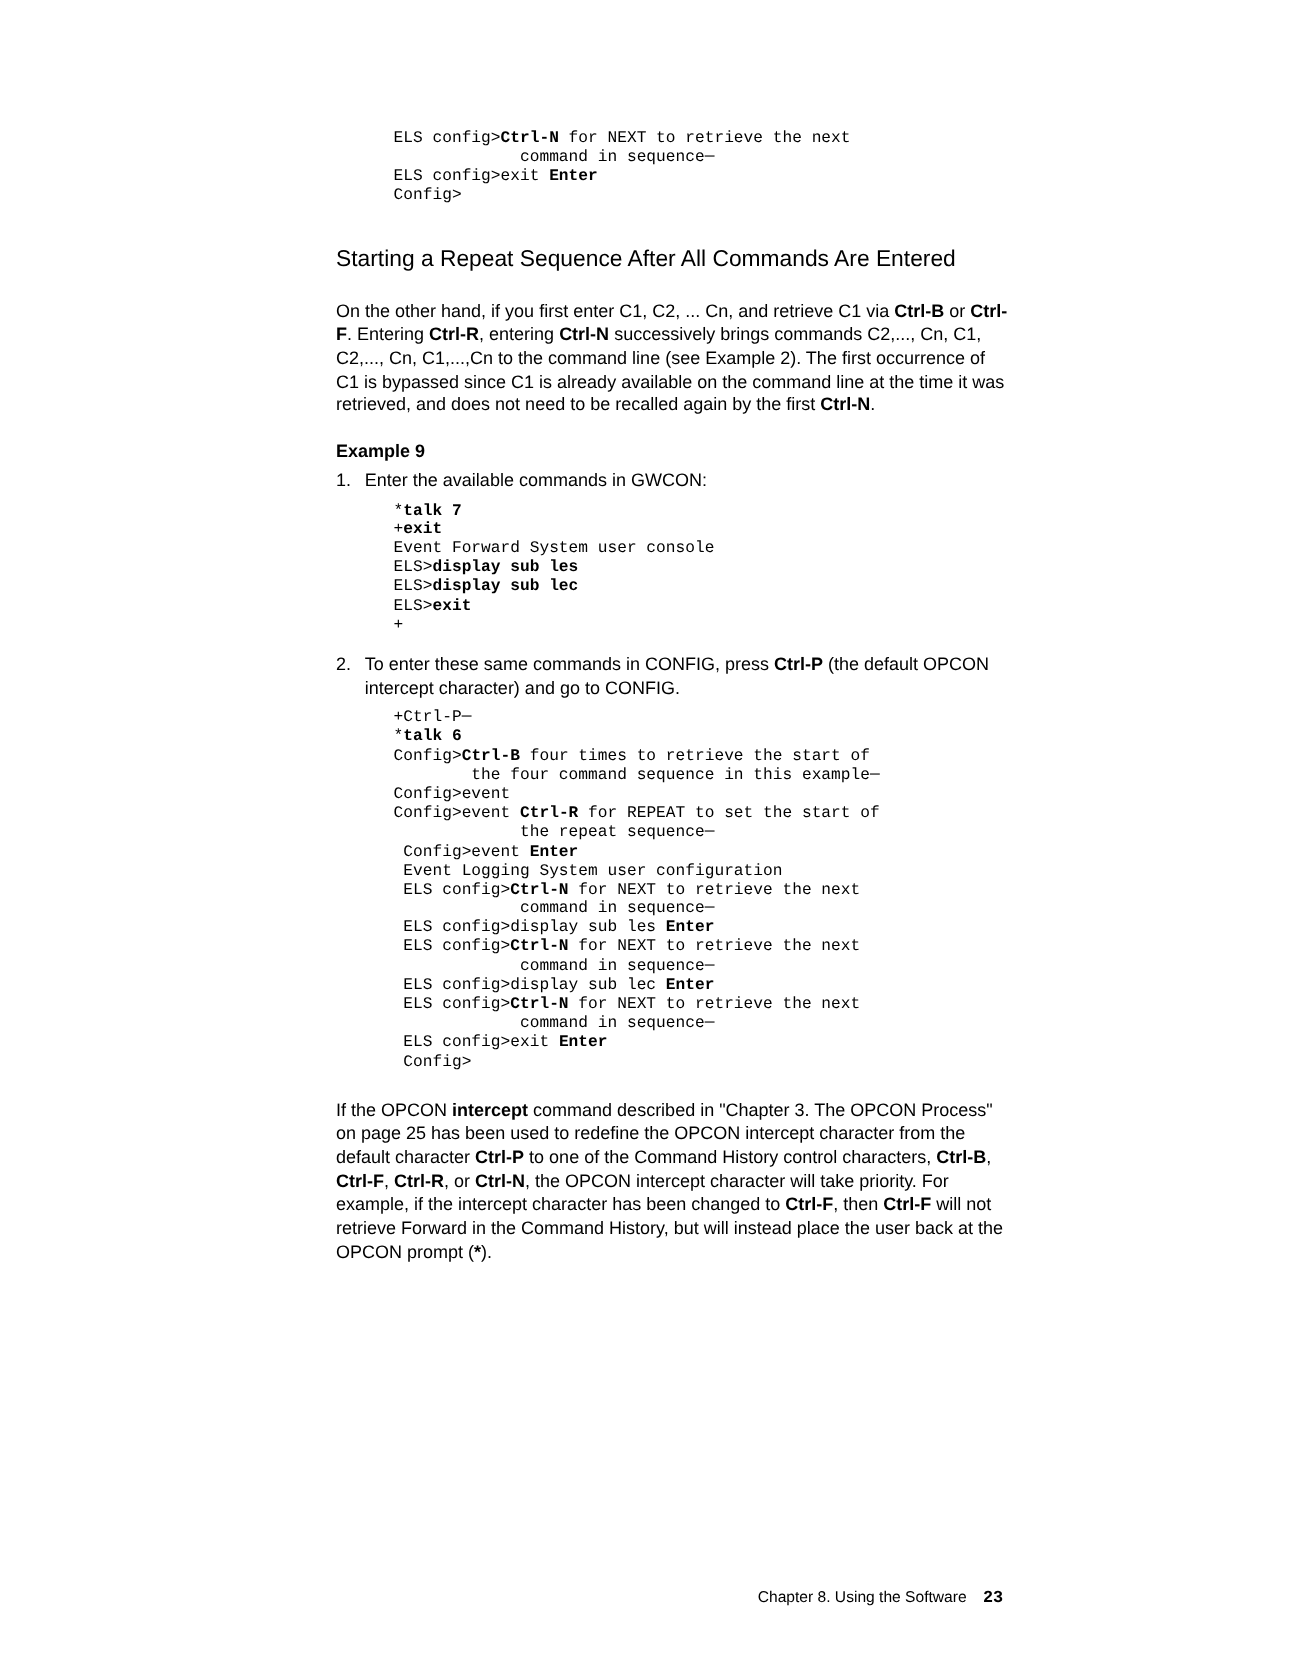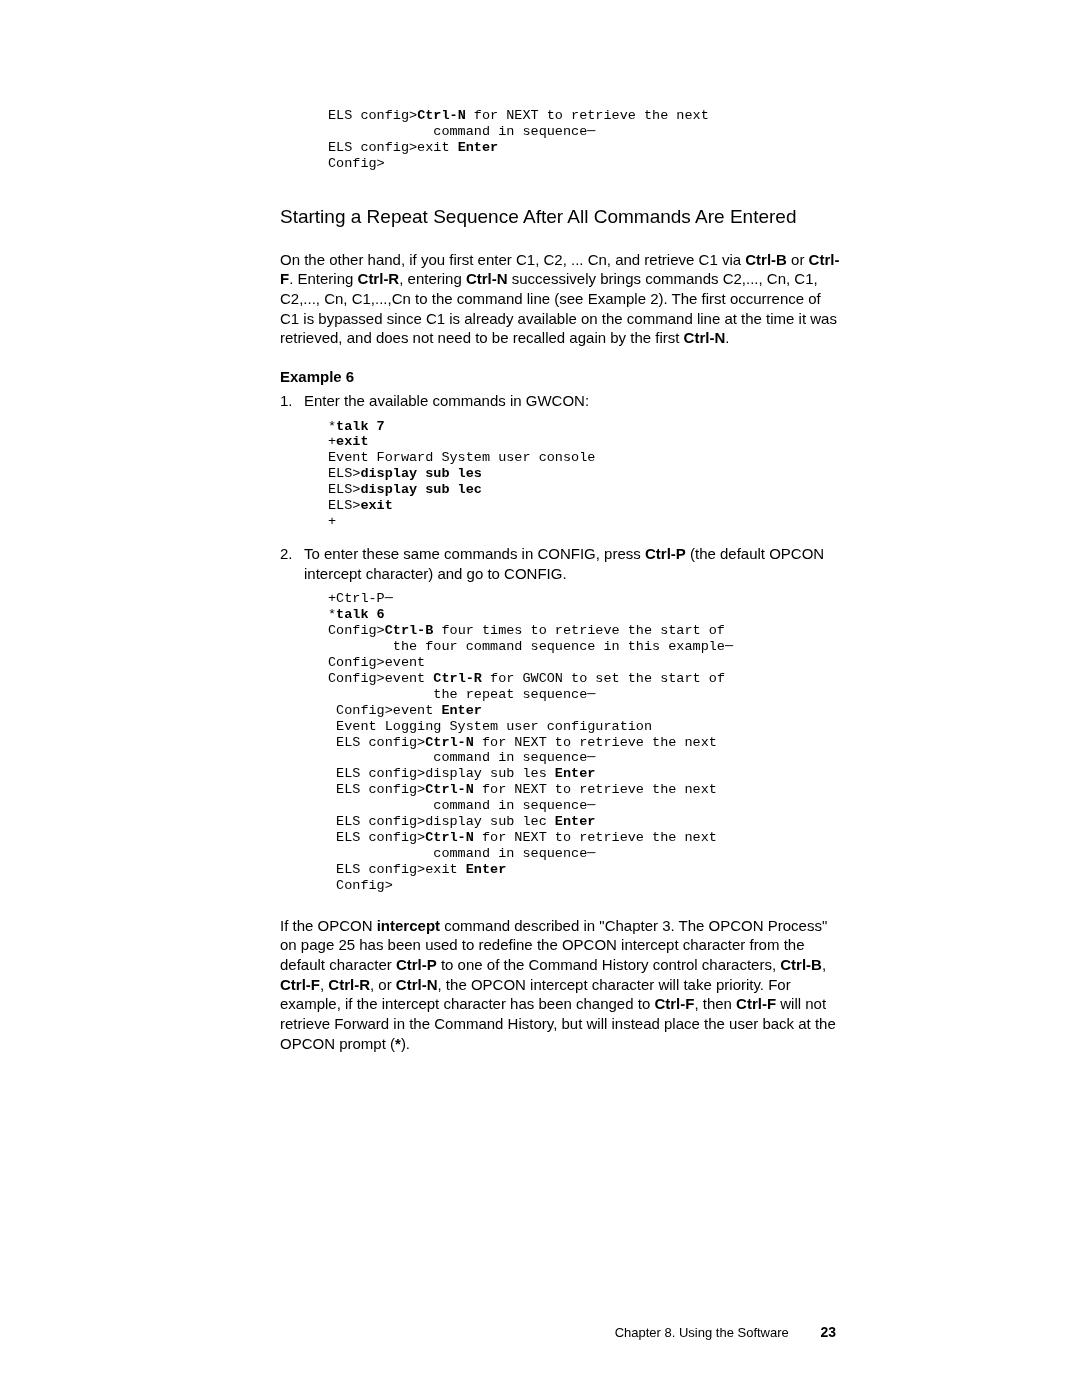--- a/index.html
+++ b/index.html
@@ -72,42 +72,43 @@
     .footer {
       position: absolute;
       right: 244px;
       bottom: 57px;
       font-family: Arial, Helvetica, sans-serif;
       font-size: 13px;
     }
     .footer .page-num {
       font-weight: bold;
       font-size: 14px;
-      margin-left: 28px;
+      margin-left: 10px;
+      font-family: Liberation Mono, monospace;
     }
     .mono-bold {
       font-weight: bold;
     }
   </style>
 </head>
 <body>
 
 <div class="page-content">
 
   <div class="code-block"><span>ELS config&gt;</span><span class="mono-bold">Ctrl-N</span><span> for NEXT to retrieve the next</span>
 <span>             command in sequence─</span>
 <span>ELS config&gt;exit </span><span class="mono-bold">Enter</span>
 <span>Config&gt;</span></div>
 
   <div class="section-heading">Starting a Repeat Sequence After All Commands Are Entered</div>
 
   <div class="body-para"><span>On the other hand, if you first enter C1, C2, ... Cn, and retrieve C1 via </span><span class="bold">Ctrl-B</span><span> or </span><span class="bold">Ctrl-F</span><span>. Entering </span><span class="bold">Ctrl-R</span><span>, entering </span><span class="bold">Ctrl-N</span><span> successively brings commands C2,..., Cn, C1, C2,..., Cn, C1,...,Cn to the command line (see Example 2). The first occurrence of C1 is bypassed since C1 is already available on the command line at the time it was retrieved, and does not need to be recalled again by the first </span><span class="bold">Ctrl-N</span><span>.</span></div>
 
 
-  <div class="example-heading">Example 6</div>
+  <div class="example-heading">Example 9</div>
 
   <div class="ol-item">
     <div class="ol-num">1.</div>
     <div class="ol-body">Enter the available commands in GWCON:</div>
   </div>
 
   <div class="code-block nested" style="margin-top:8px; margin-bottom:14px;"><span>*</span><span class="mono-bold">talk 7</span>
 <span>+</span><span class="mono-bold">exit</span>
 <span>Event Forward System user console</span>
 <span>ELS&gt;</span><span class="mono-bold">display sub les</span>
@@ -118,21 +119,21 @@
   <div class="ol-item">
     <div class="ol-num">2.</div>
     <div class="ol-body"><span>To enter these same commands in CONFIG, press </span><span class="bold">Ctrl-P</span><span> (the default OPCON intercept character) and go to CONFIG.</span></div>
   </div>
 
   <div class="code-block nested" style="margin-top:8px; margin-bottom:22px;"><span>+Ctrl-P─</span>
 <span>*</span><span class="mono-bold">talk 6</span>
 <span>Config&gt;</span><span class="mono-bold">Ctrl-B</span><span> four times to retrieve the start of</span>
 <span>        the four command sequence in this example─</span>
 <span>Config&gt;event</span>
-<span>Config&gt;event </span><span class="mono-bold">Ctrl-R</span><span> for GWCON to set the start of</span>
+<span>Config&gt;event </span><span class="mono-bold">Ctrl-R</span><span> for REPEAT to set the start of</span>
 <span>             the repeat sequence─</span>
 <span> Config&gt;event </span><span class="mono-bold">Enter</span>
 <span> Event Logging System user configuration</span>
 <span> ELS config&gt;</span><span class="mono-bold">Ctrl-N</span><span> for NEXT to retrieve the next</span>
 <span>             command in sequence─</span>
 <span> ELS config&gt;display sub les </span><span class="mono-bold">Enter</span>
 <span> ELS config&gt;</span><span class="mono-bold">Ctrl-N</span><span> for NEXT to retrieve the next</span>
 <span>             command in sequence─</span>
 <span> ELS config&gt;display sub lec </span><span class="mono-bold">Enter</span>
 <span> ELS config&gt;</span><span class="mono-bold">Ctrl-N</span><span> for NEXT to retrieve the next</span>

